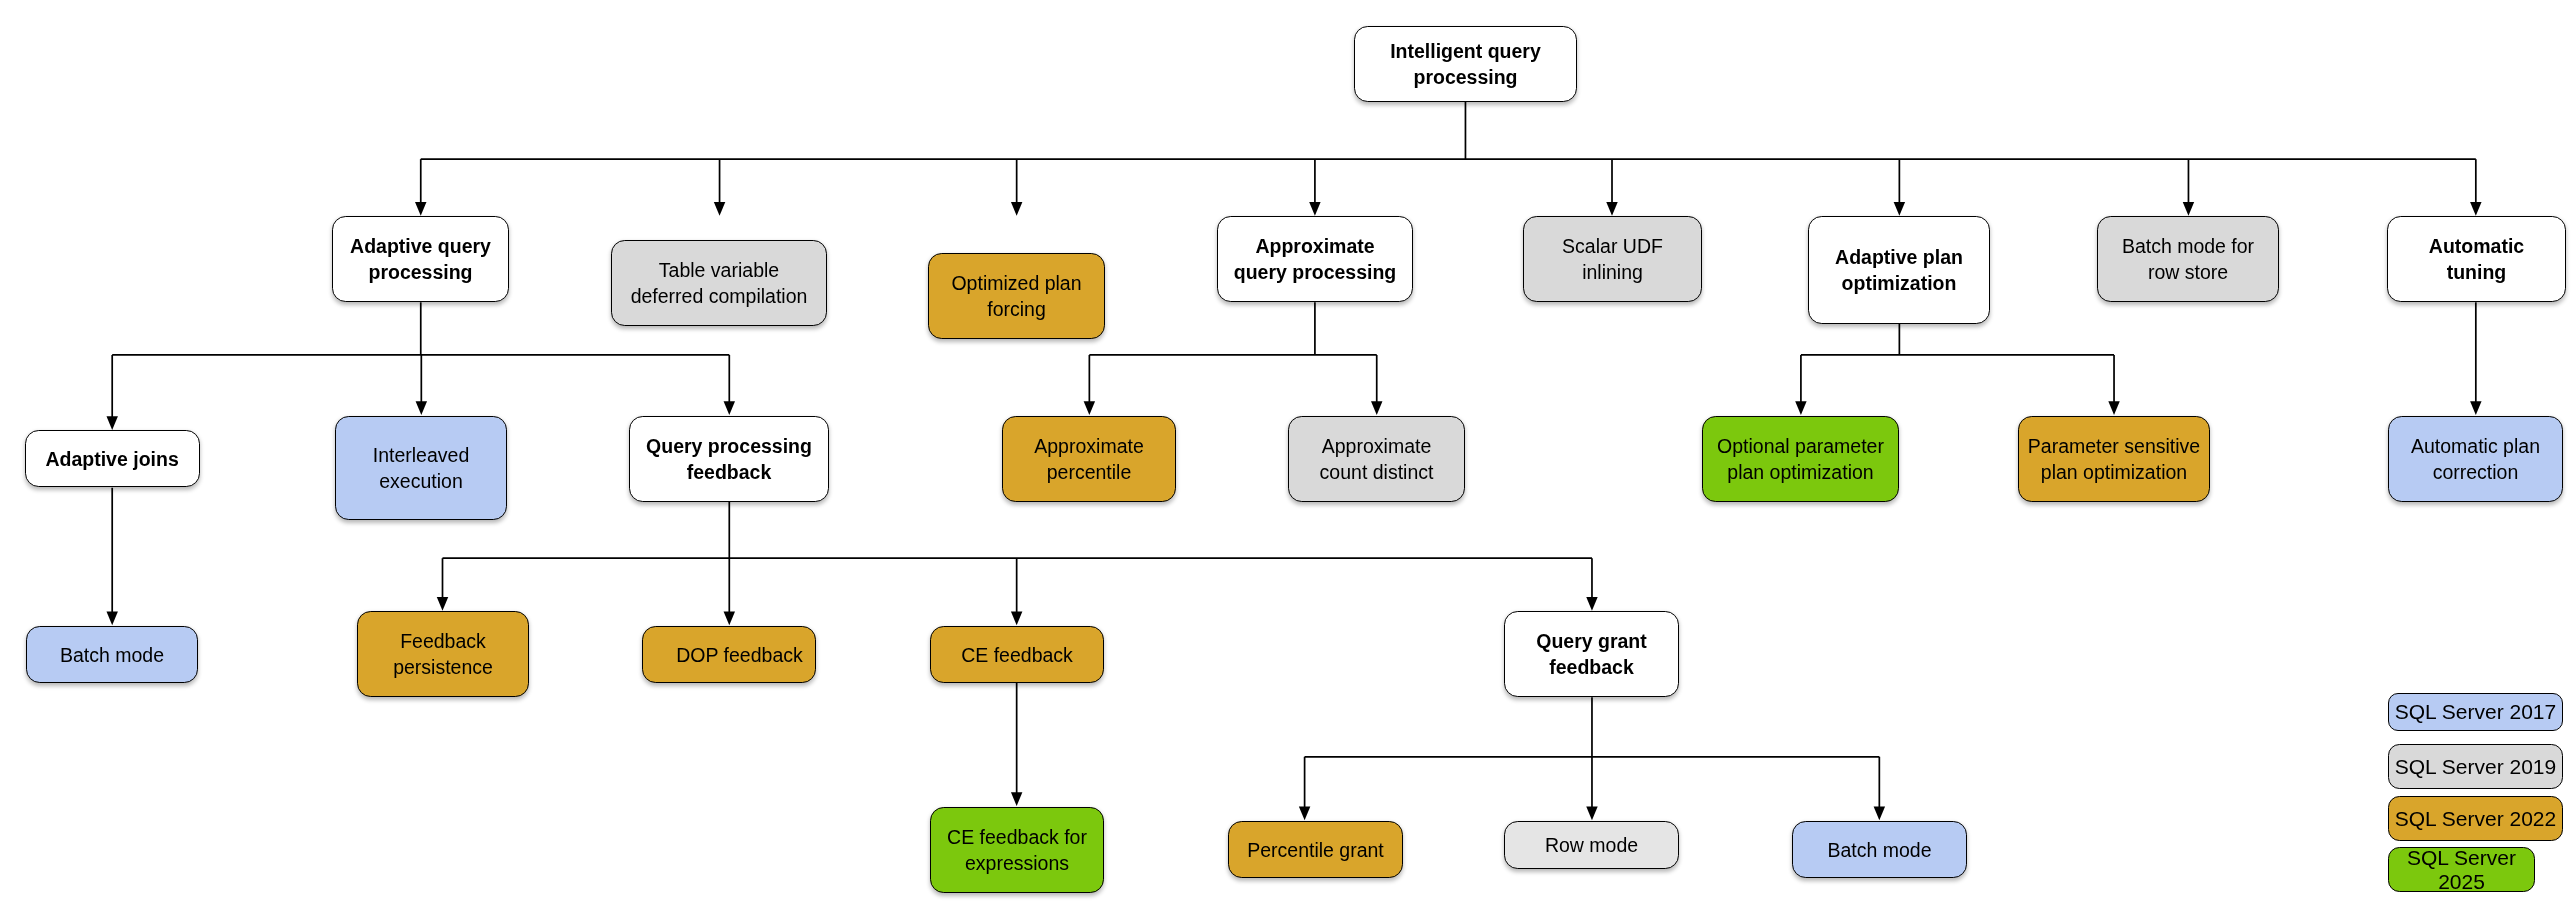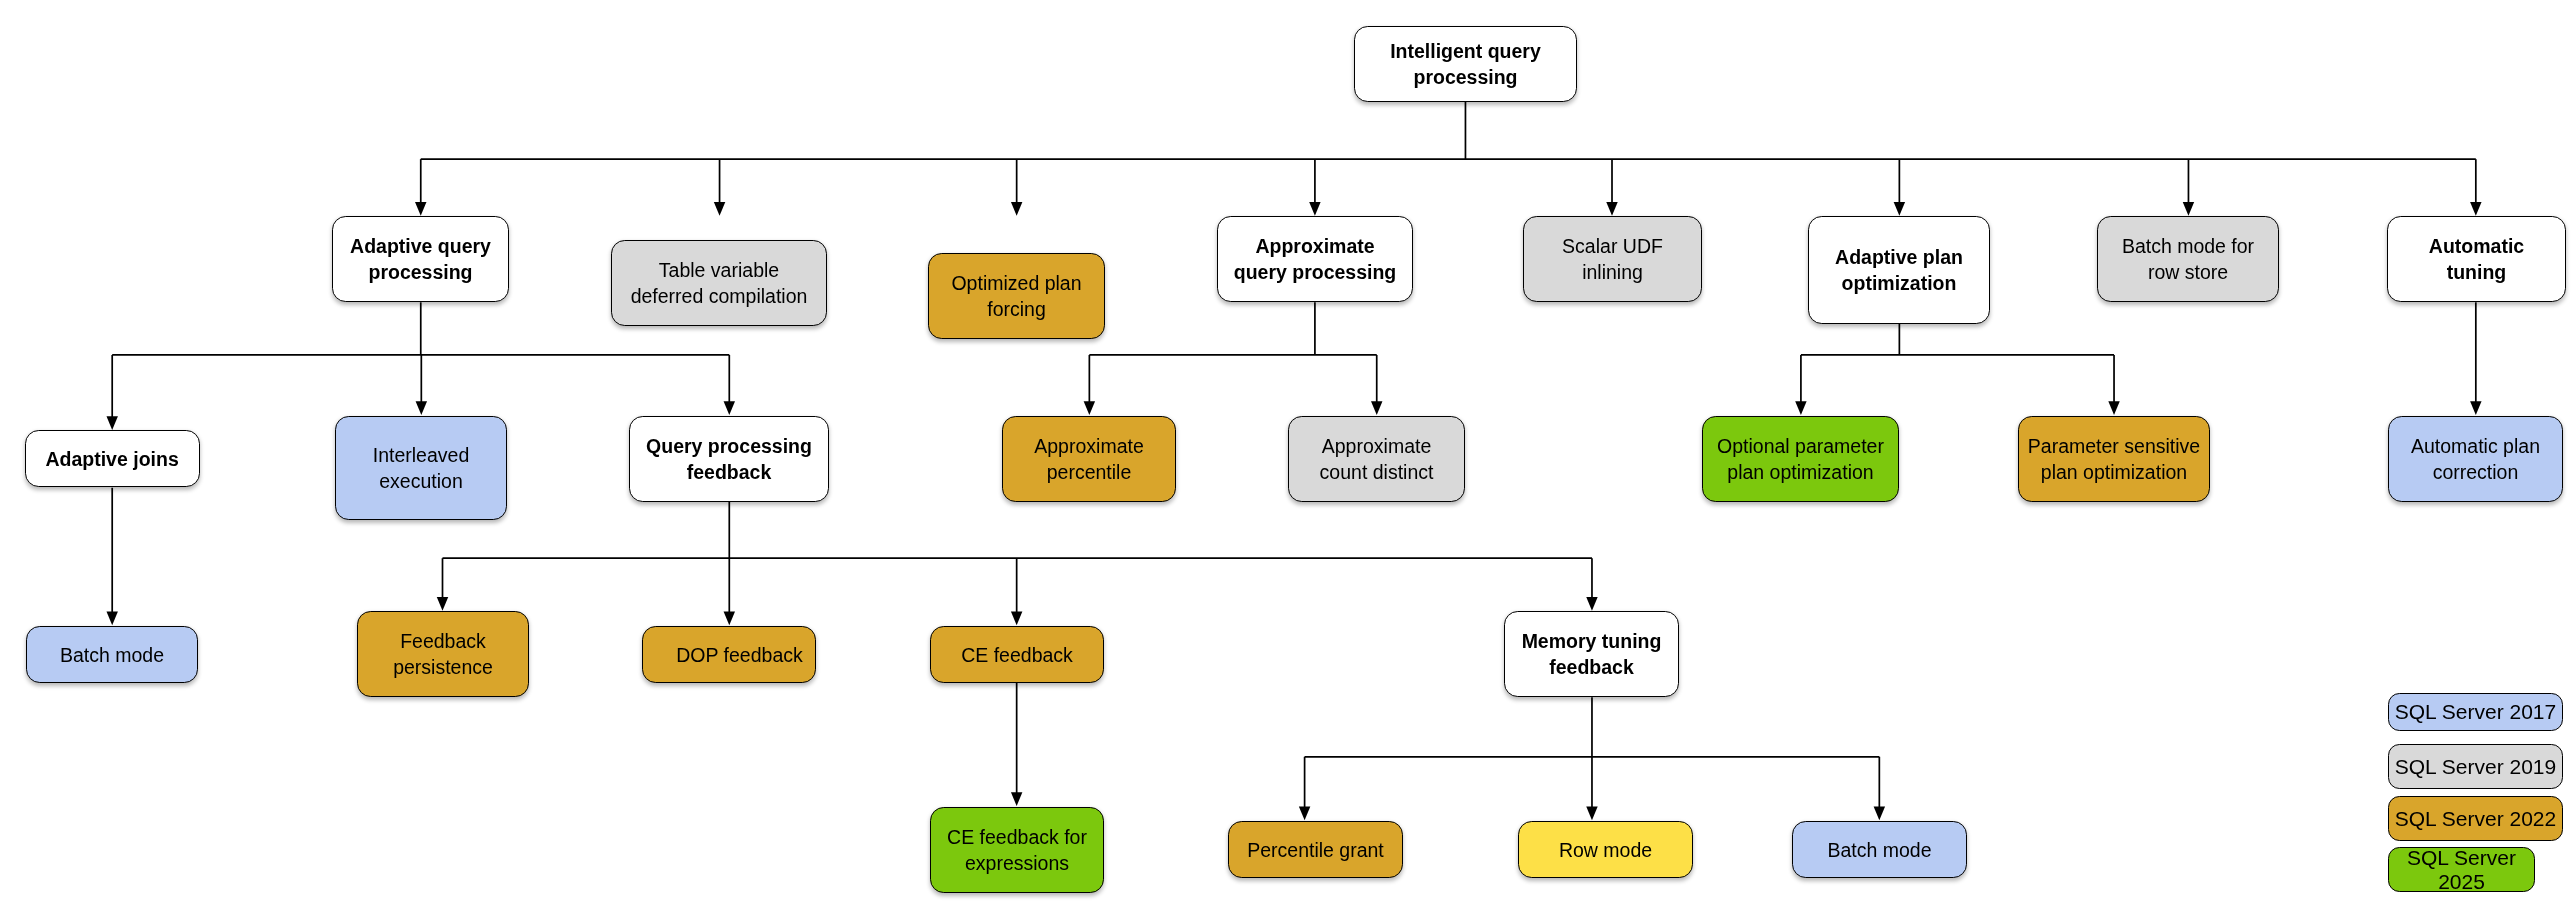--- a/index.html
+++ b/index.html
@@ -150,28 +150,28 @@
 plan optimization</div>
       <div class="node" style="left: 2018px; top: 416px; width: 192px; height: 86px; background: rgb(217, 165, 43);">Parameter sensitive
 plan optimization</div>
       <div class="node" style="left: 2388px; top: 416px; width: 175px; height: 86px; background: rgb(183, 203, 243);">Automatic plan
 correction</div>
       <div class="node" style="left: 26px; top: 626px; width: 172px; height: 57px; background: rgb(183, 203, 243);">Batch mode</div>
       <div class="node" style="left: 357px; top: 611px; width: 172px; height: 86px; background: rgb(217, 165, 43);">Feedback
 persistence</div>
       <div class="node" style="left: 642px; top: 626px; width: 174px; height: 57px; background: rgb(217, 165, 43); padding-left: 21px;">DOP feedback</div>
       <div class="node" style="left: 930px; top: 626px; width: 174px; height: 57px; background: rgb(217, 165, 43);">CE feedback</div>
-      <div class="node bold" style="left: 1504px; top: 611px; width: 175px; height: 86px; background: rgb(255, 255, 255);">Memory tuning
+      <div class="node bold" style="left: 1504px; top: 611px; width: 175px; height: 86px; background: rgb(255, 255, 255);">Query grant
 feedback</div>
       <div class="node" style="left: 930px; top: 807px; width: 174px; height: 86px; background: rgb(124, 200, 13);">CE feedback for
 expressions</div>
       <div class="node" style="left: 1217px; top: 821px; width: 175px; height: 57px; background: rgb(217, 165, 43); margin-left: 11px;">Percentile grant</div>
-      <div class="node" style="left: 1504px; top: 821px; width: 175px; height: 57px; background: #fde047; margin-left: 14px;">Row mode</div>
+      <div class="node" style="left: 1504px; top: 821px; width: 175px; height: 48px; background: #e5e5e5;">Row mode</div>
       <div class="node" style="left: 1792px; top: 821px; width: 175px; height: 57px; background: rgb(183, 203, 243);">Batch mode</div>
     </div>
   <div id="legend">
-      <div class="legend-item" style="left: 2388px; top: 693px; width: 175px; height: 38px; background: rgb(183, 203, 243);">SQL Server 2017</div>
+      <div class="legend-item" style="left: 2388px; top: 693px; width: 175px; height: 38px; background: rgb(183, 203, 243); border-radius: 10px;">SQL Server 2017</div>
       <div class="legend-item" style="left: 2388px; top: 744px; width: 175px; height: 45px; background: rgb(217, 217, 217);">SQL Server 2019</div>
       <div class="legend-item" style="left: 2388px; top: 796px; width: 175px; height: 45px; background: rgb(217, 165, 43);">SQL Server 2022</div>
       <div class="legend-item" style="left: 2388px; top: 847px; width: 147px; height: 45px; background: rgb(124, 200, 13);">SQL Server 2025</div>
     </div>
 </div>
 
 
 </body></html>

